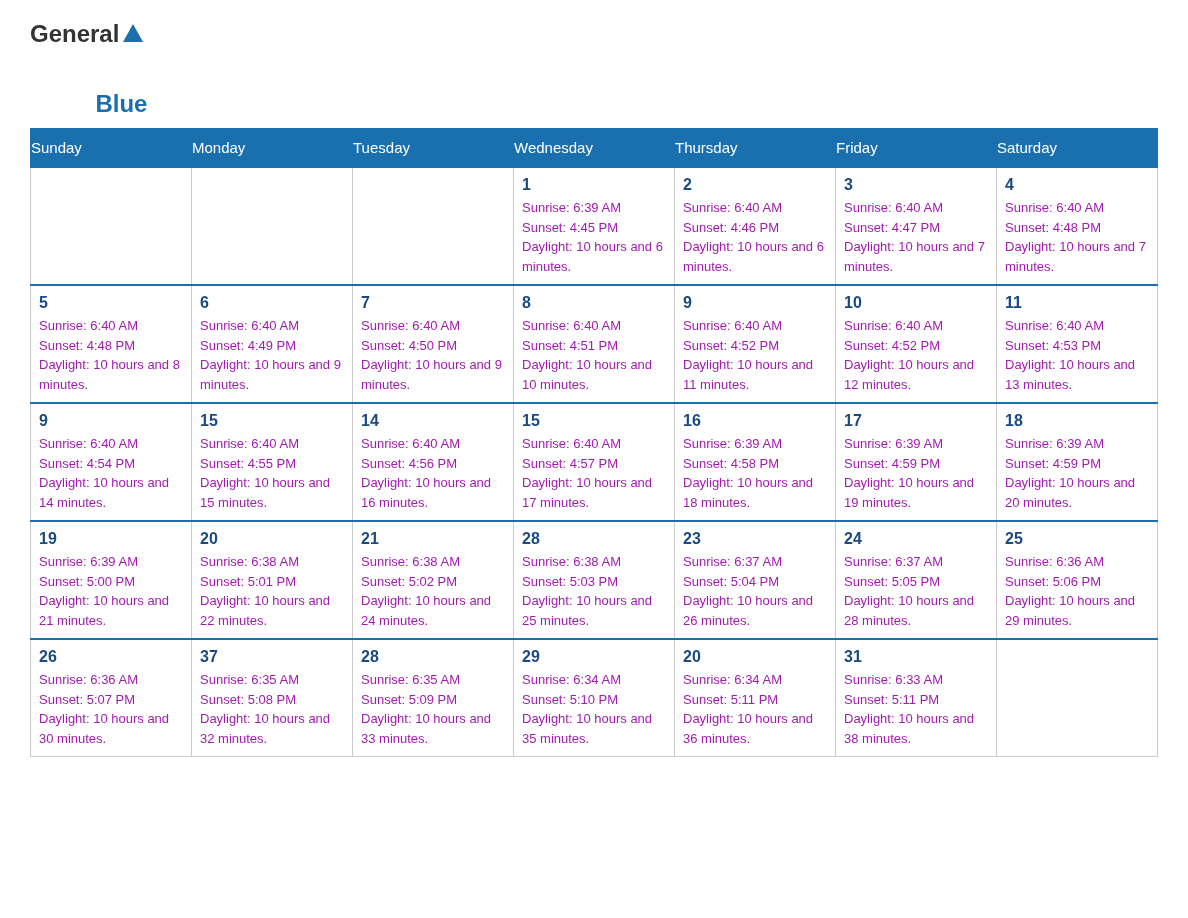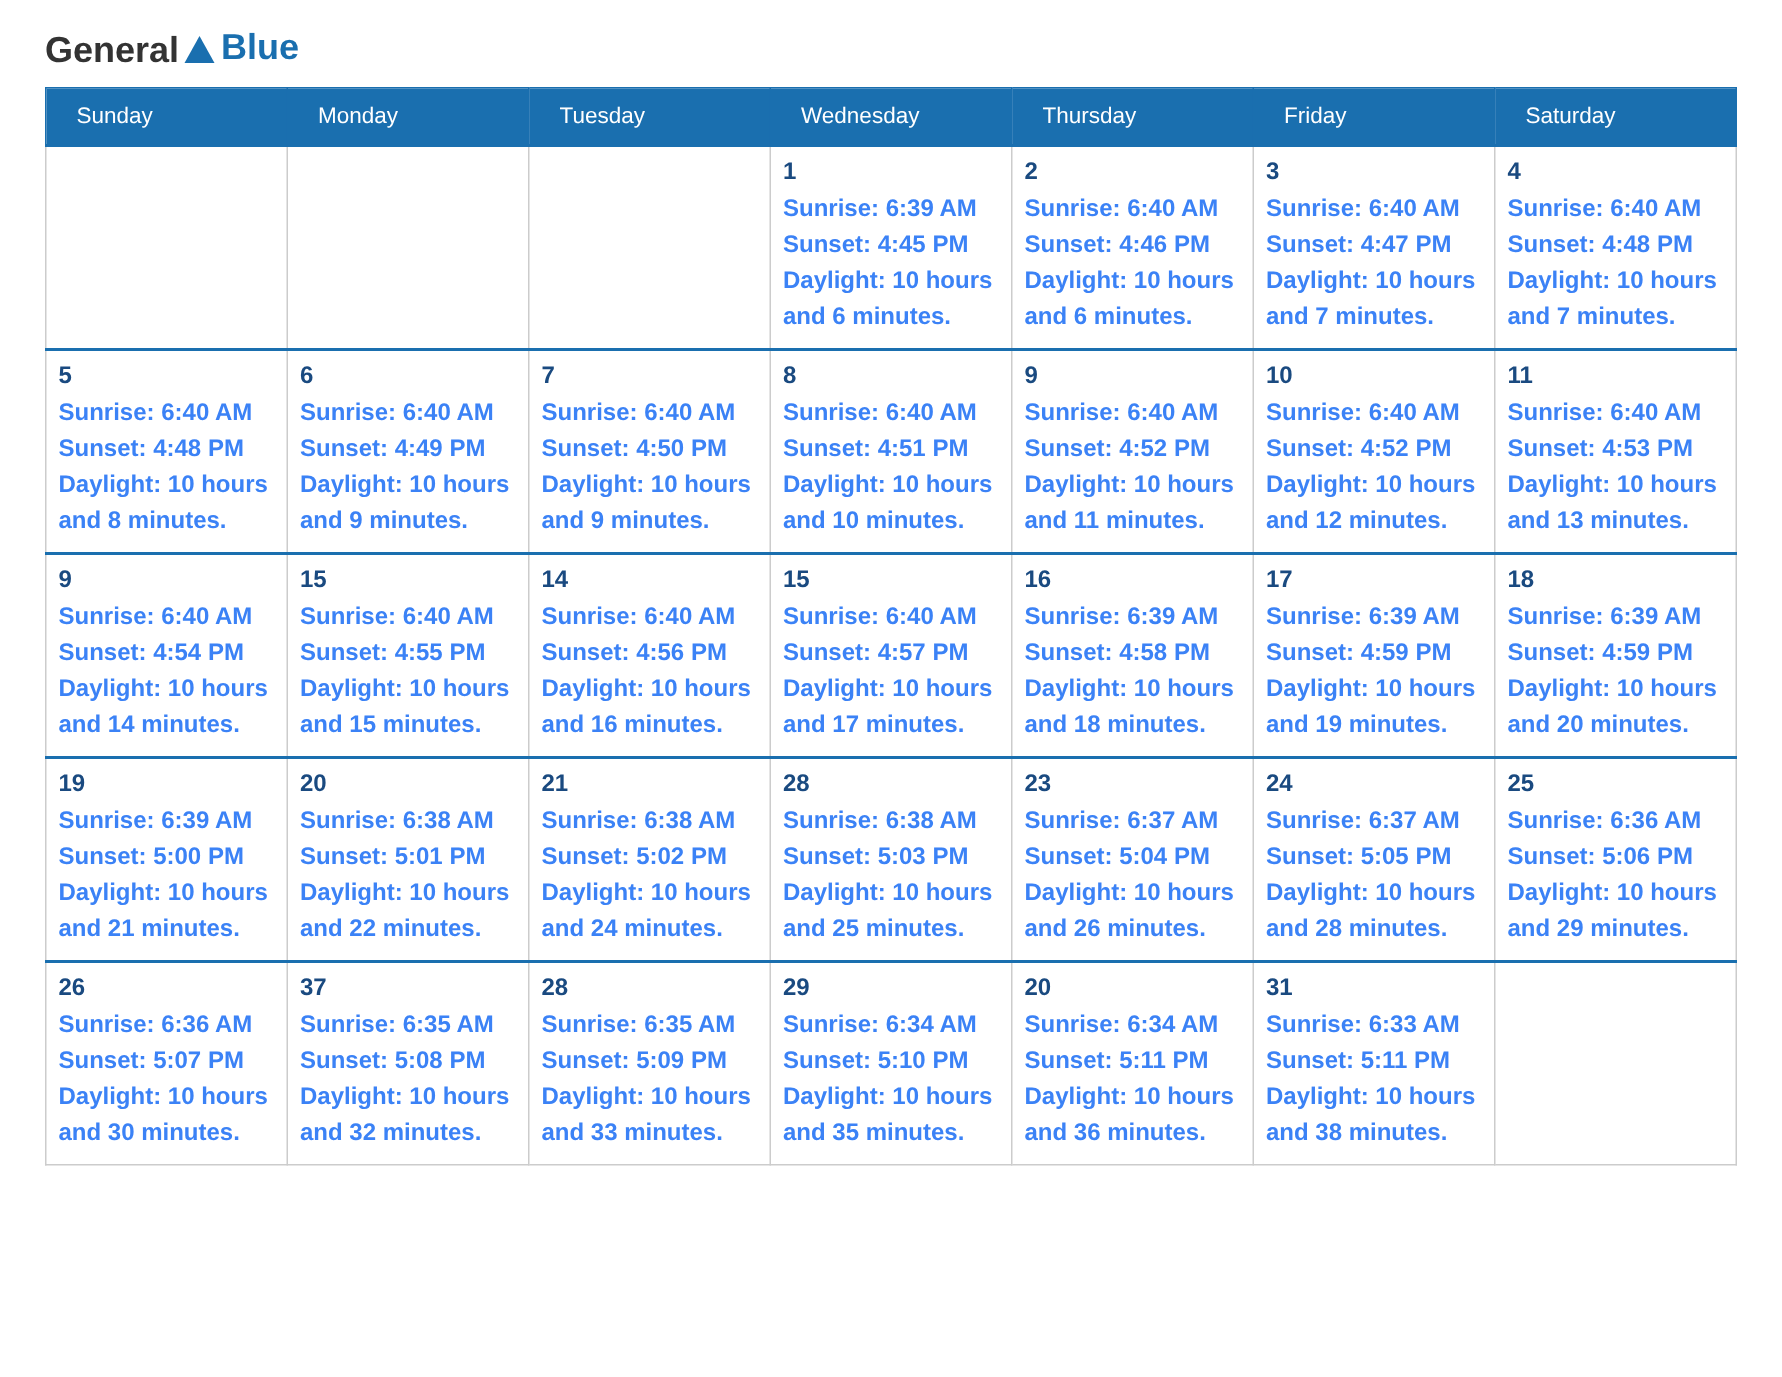--- a/index.html
+++ b/index.html
@@ -17,21 +17,21 @@
       margin-bottom: 10px;
     }
     table {
       width: 100%;
       border-collapse: collapse;
       margin-top: 10px;
     }
     thead tr th {
       background-color: #1a6faf;
       color: #fff;
-      padding: 10px 20px;
+      padding: 10px 0;
       font-size: 15px;
       font-weight: normal;
       text-align: left;
       border: 1px solid #1a6faf;
     }
     tbody tr td {
       vertical-align: top;
       padding: 8px;
       border: 1px solid #ccc;
       width: 14.28%;
@@ -43,34 +43,33 @@
       border-top: 2px solid #1a6faf;
     }
     .day-num {
       font-size: 16px;
       color: #1a4a80;
       font-weight: bold;
       display: block;
       margin-bottom: 4px;
     }
     .day-info {
-      color: #3b82f6;
-      font-size: 16px;
+      color: #a21caf;
+      font-size: 13px;
       line-height: 1.5;
-      font-weight: bold;
     }
     .empty-cell {
       background: #fff;
     }
   </style>
 </head>
 <body>
 
 <div class="header">
-    <div style="display: flex; align-items: flex-start;">
+    <div style="display: flex; flex-direction: column; align-items: flex-end; gap: 44px;">
       <div style="display: flex; align-items: center;">
         <span style="font-size: 24px; font-weight: bold; color: rgb(51, 51, 51); font-family: Arial, sans-serif;">General</span>
         <svg width="24" height="24" viewBox="0 0 24 24" style="margin: 0px 2px;">
           <polygon points="12,2 22,20 2,20" fill="#1a6faf"></polygon>
         </svg>
       </div>
       <span style="font-size: 24px; font-weight: bold; color: rgb(26, 111, 175); font-family: Arial, sans-serif; margin-top: -2px;">Blue</span>
     </div>
   </div>
 

